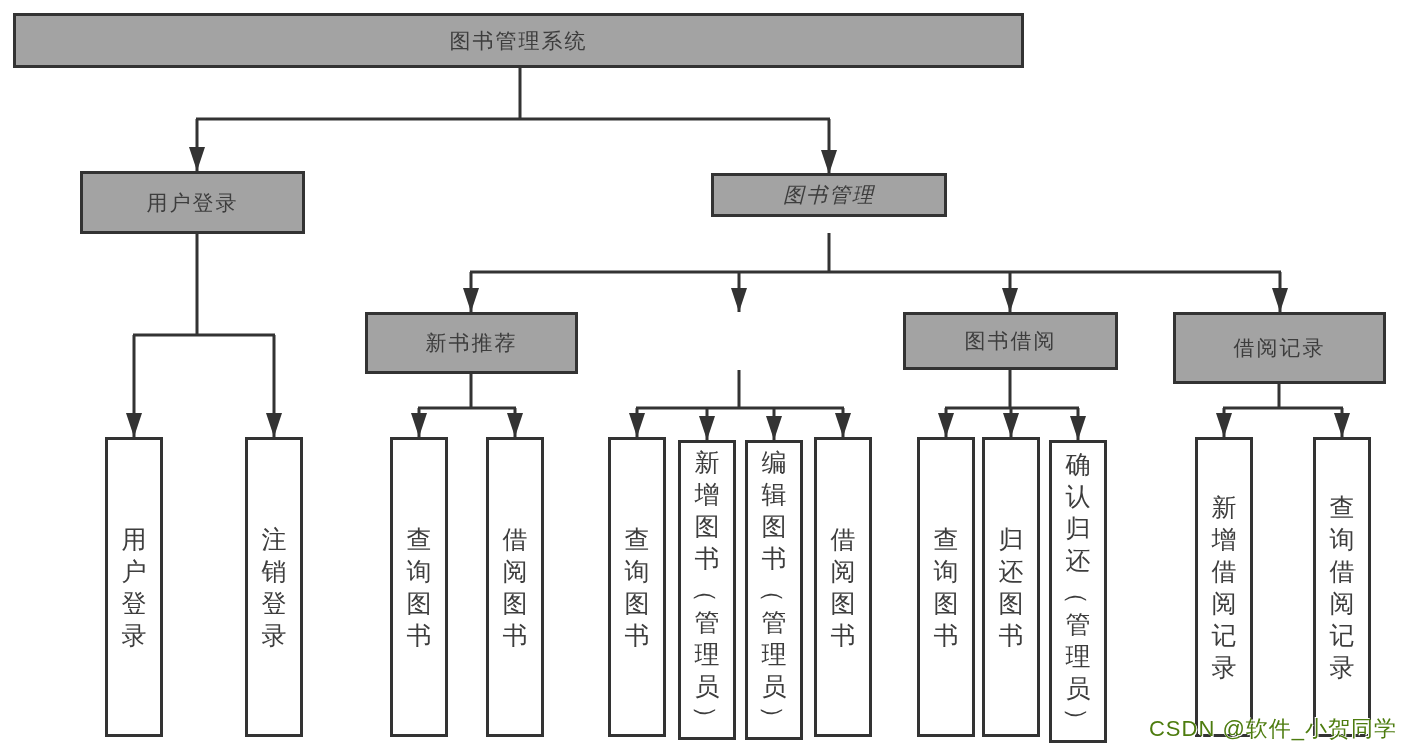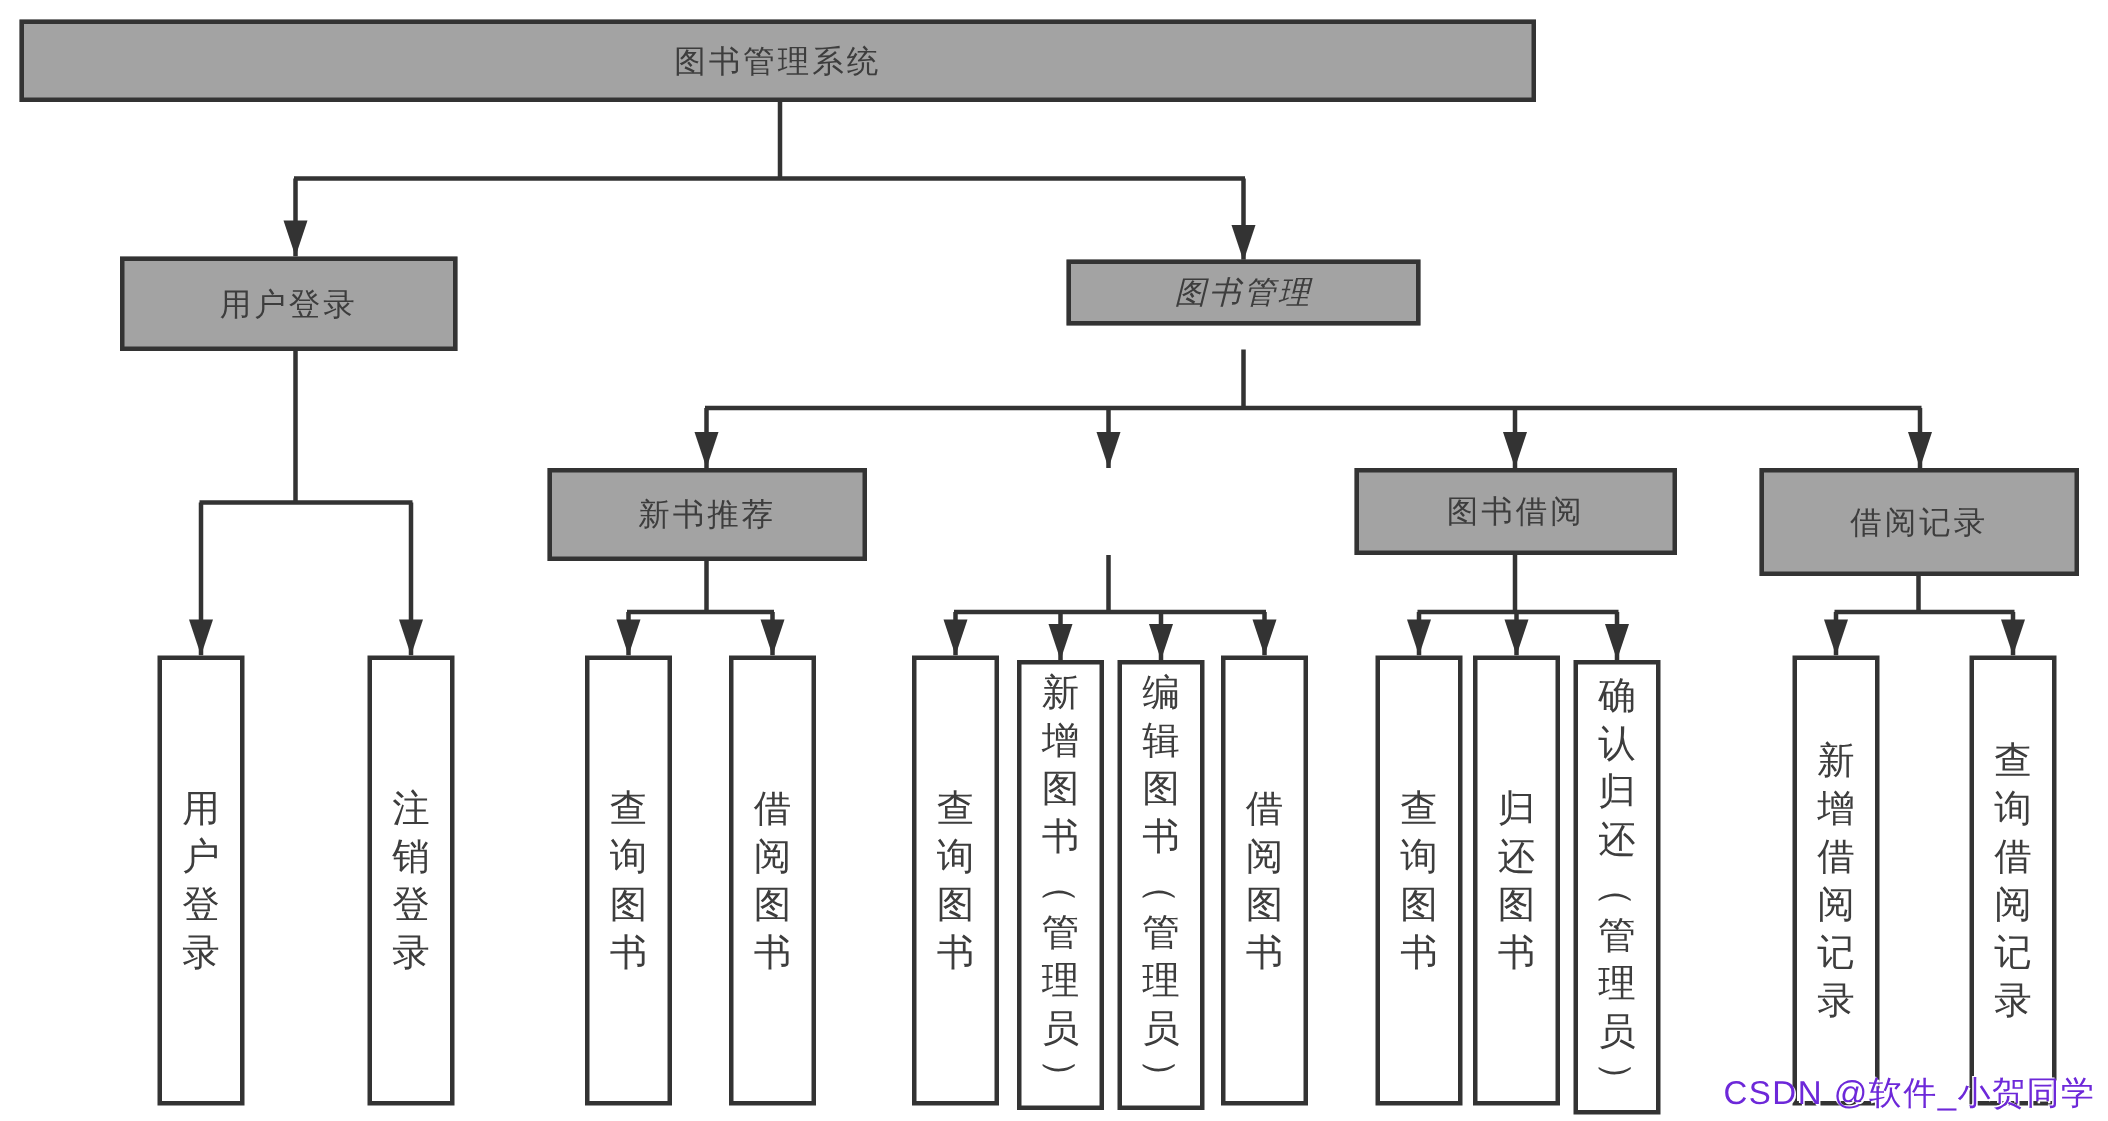--- a/index.html
+++ b/index.html
@@ -18,21 +18,21 @@
     border:3px solid #333333; background:#ffffff;
     display:flex; flex-direction:column; justify-content:center; align-items:center;
     color:#3d3d3d;
   }
   .leaf.tall { height:303px; }
   .vchar { line-height:32px; font-size:25px; text-align:center; width:100%; }
   .vchar.rot { transform:rotate(90deg); }
 
   .watermark {
     position:absolute; right:8px; bottom:3px; z-index:5;
-    font-size:22px; color:#6d28d9; letter-spacing:1px;
+    font-size:22px; color:#4d7c0f; letter-spacing:1px;
     text-shadow:1px 1px 0 #ffffff, -1px -1px 0 #ffffff;
   }
 </style>
 </head>
 <body>
 
 <div id="canvas">
 
   <svg id="wires" viewBox="0 0 1405 747" aria-hidden="true">
     <path fill="none" stroke="#333333" stroke-width="3" d="

